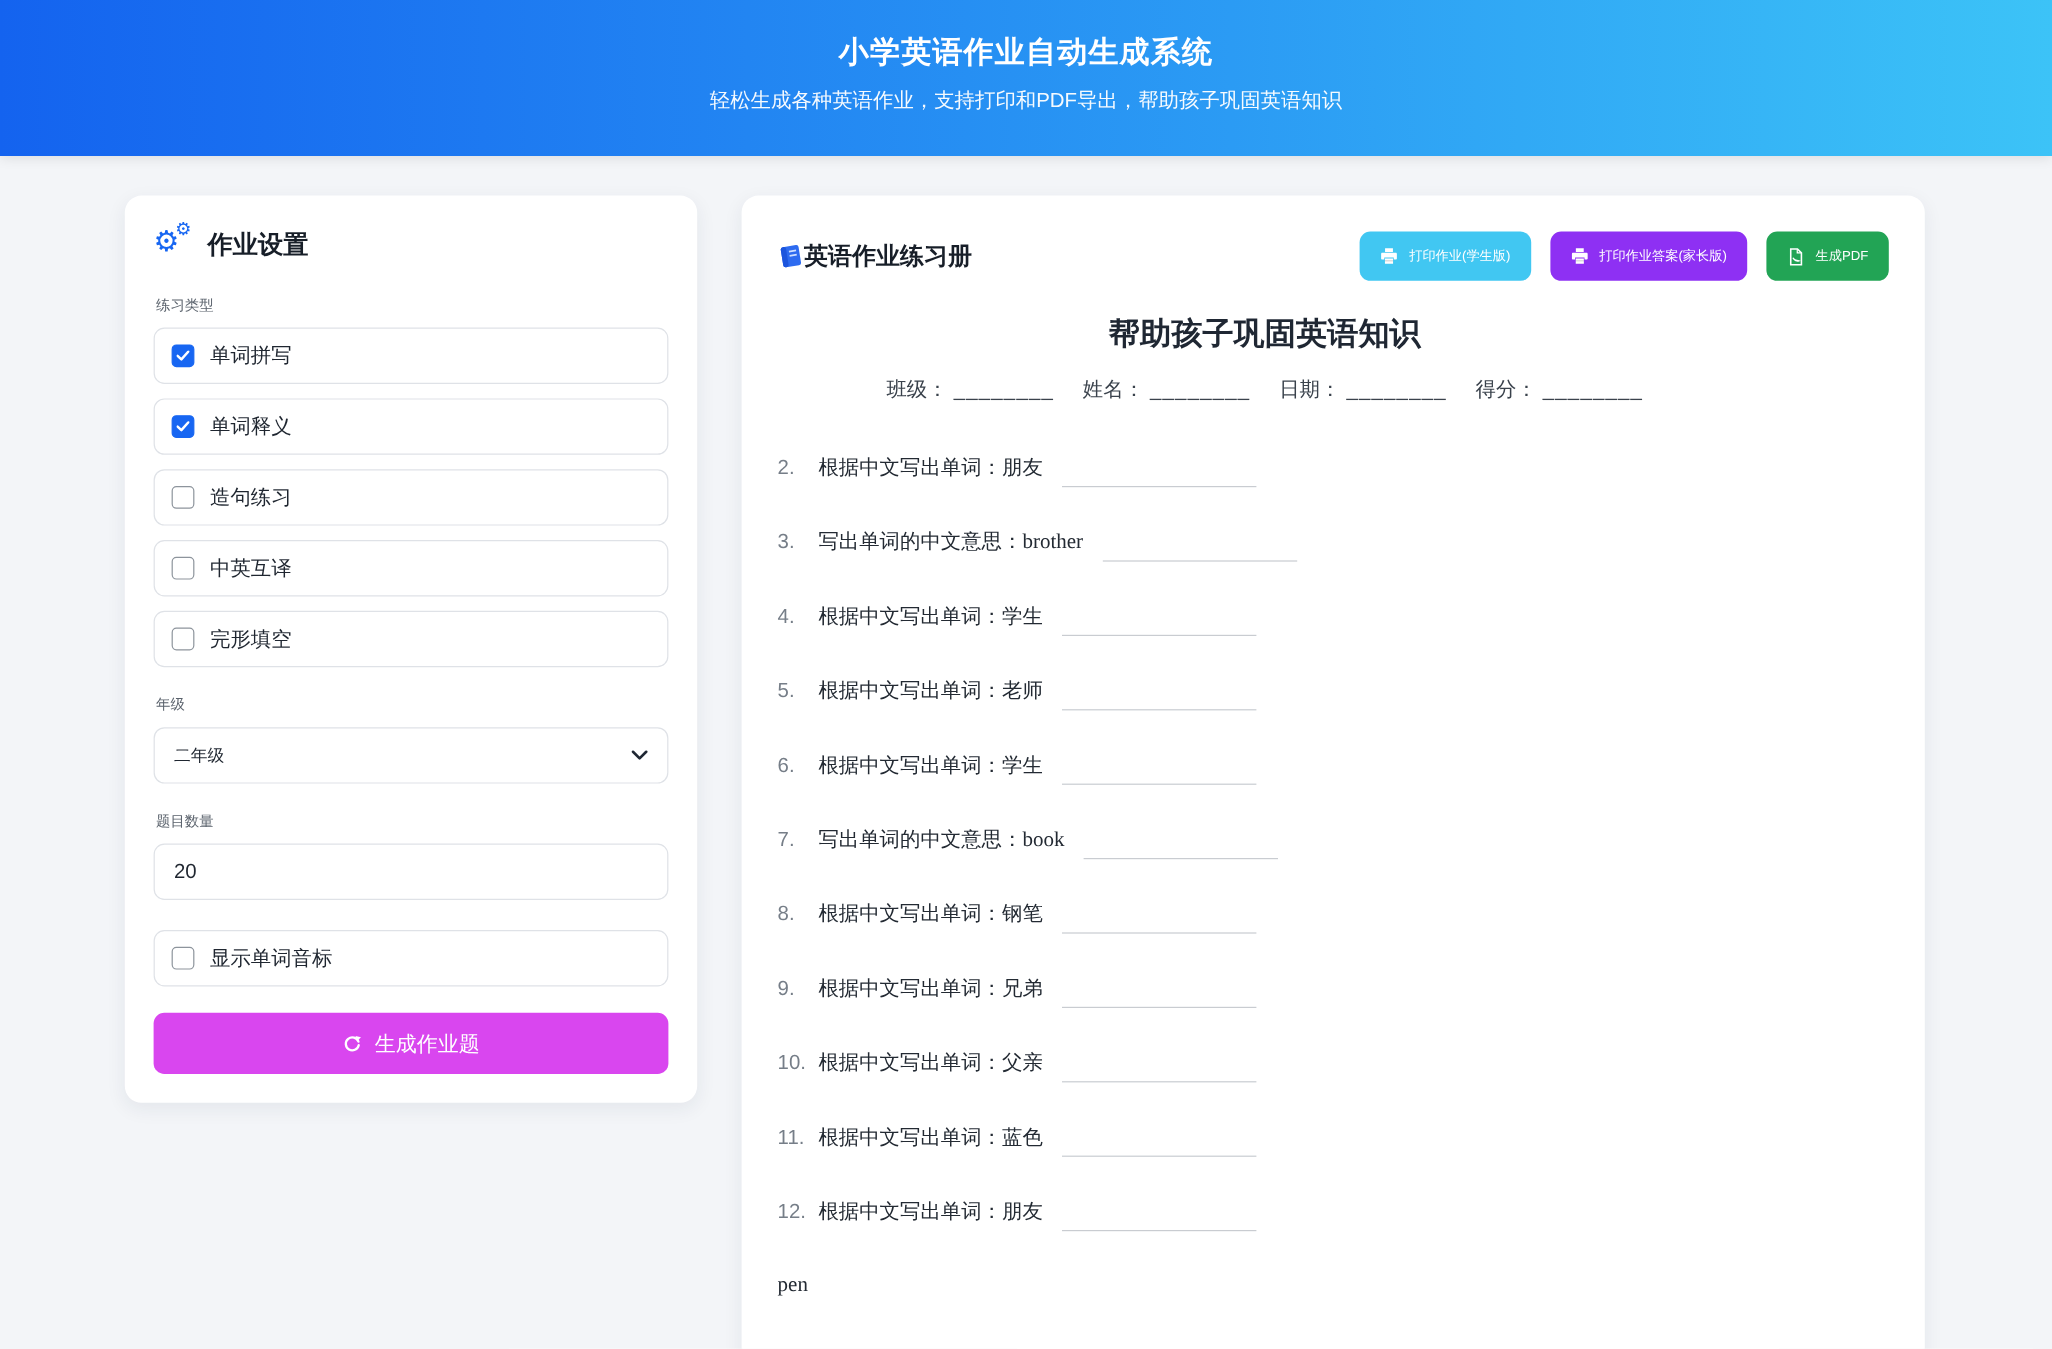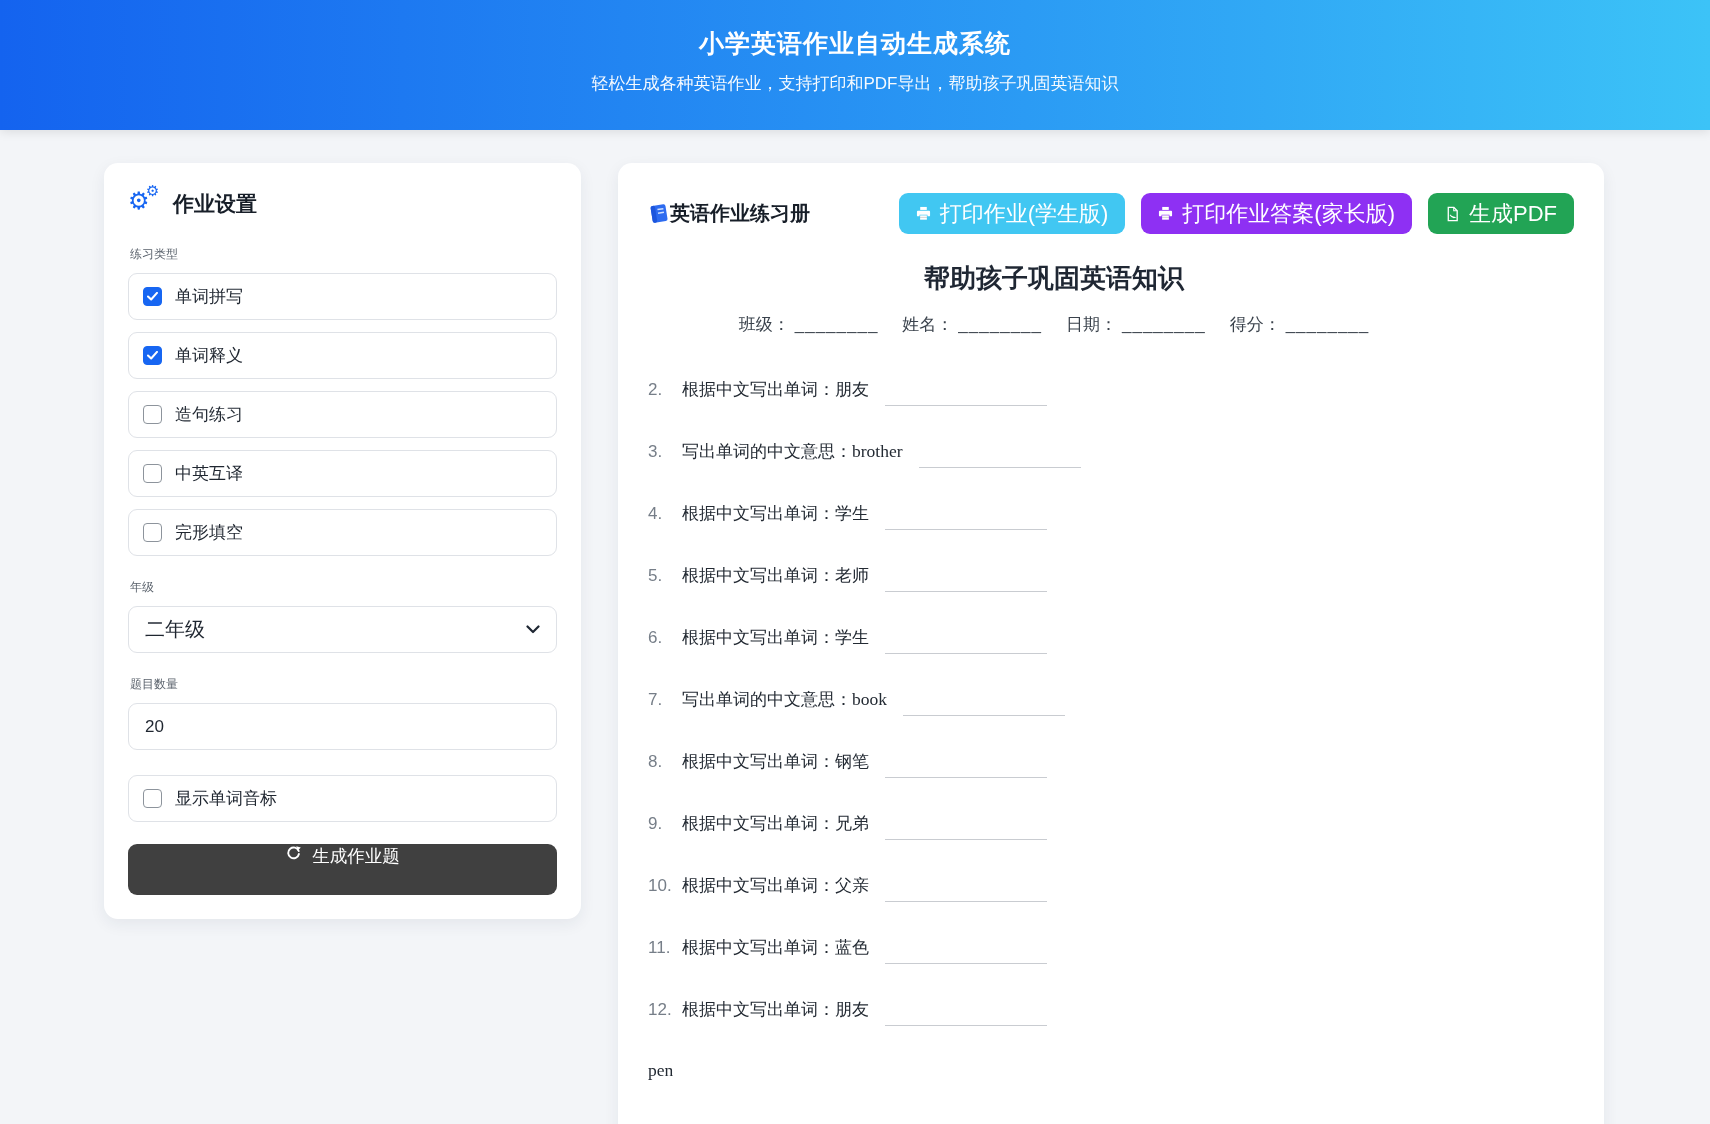--- a/index.html
+++ b/index.html
@@ -33,40 +33,40 @@
     font-size:17px; color:#1f2630; background:#fff; cursor:pointer;
   }
   .cb { width:19px; height:19px; border:1px solid #8d949c; border-radius:4px; background:#fff;
         display:inline-flex; align-items:center; justify-content:center; flex:none; }
   .cb.checked { background:#1766f2; border-color:#1766f2; }
 
   .section-gap { margin-top:23px; }
   .select-box {
     height:47px; border:1px solid #dfe2e7; border-radius:9px; background:#fff;
     display:flex; align-items:center; justify-content:space-between;
-    padding:0 16px; font-size:20px; color:#1f2630; margin-bottom:23px; cursor:pointer;
+    padding:0 16px; font-size:14px; color:#1f2630; margin-bottom:23px; cursor:pointer;
   }
   .input-box {
     height:47px; border:1px solid #dfe2e7; border-radius:9px; background:#fff;
     display:flex; align-items:center; padding:0 16px; font-size:17px; color:#1f2630; margin-bottom:25px;
   }
   .generate-btn {
     margin-top:22px; width:100%; height:51px; border:none; border-radius:9px;
-    background:#404040; color:#fff; font-size:17.5px; font-family:inherit;
-    display:flex; align-items:flex-start; justify-content:center; gap:10px; cursor:pointer;
+    background:#d946ef; color:#fff; font-size:17.5px; font-family:inherit;
+    display:flex; align-items:center; justify-content:center; gap:10px; cursor:pointer;
   }
 
   
   .worksheet-card { flex:1; padding:30px; height:1080px; }
   .panel-header { display:flex; align-items:center; justify-content:space-between; margin-bottom:27px; }
   .panel-title { display:flex; align-items:center; font-size:20px; font-weight:bold; color:#171e28; }
   .actions { display:flex; gap:16px; }
   .btn {
     height:41px; border:none; border-radius:9px; padding:0 17px; color:#fff;
-    font-size:22px; font-family:inherit; display:flex; align-items:center; gap:9px; cursor:pointer;
+    font-size:11px; font-family:inherit; display:flex; align-items:center; gap:9px; cursor:pointer;
   }
   .btn-cyan   { background:#41c7f2; }
   .btn-purple { background:#8e30f3; }
   .btn-green  { background:#22a455; }
 
   .sheet { width:812px; }
   .sheet-title { text-align:center; font-size:26px; font-weight:bold; color:#1f2733; margin:4px 0 17px; }
   .sheet-meta  { text-align:center; font-size:17px; color:#3a424c; margin-bottom:42px; }
   .meta-item   { margin:0 12px; white-space:nowrap; }
   .meta-blank  { margin-left:5px; letter-spacing:1px; color:#3a424c; }

